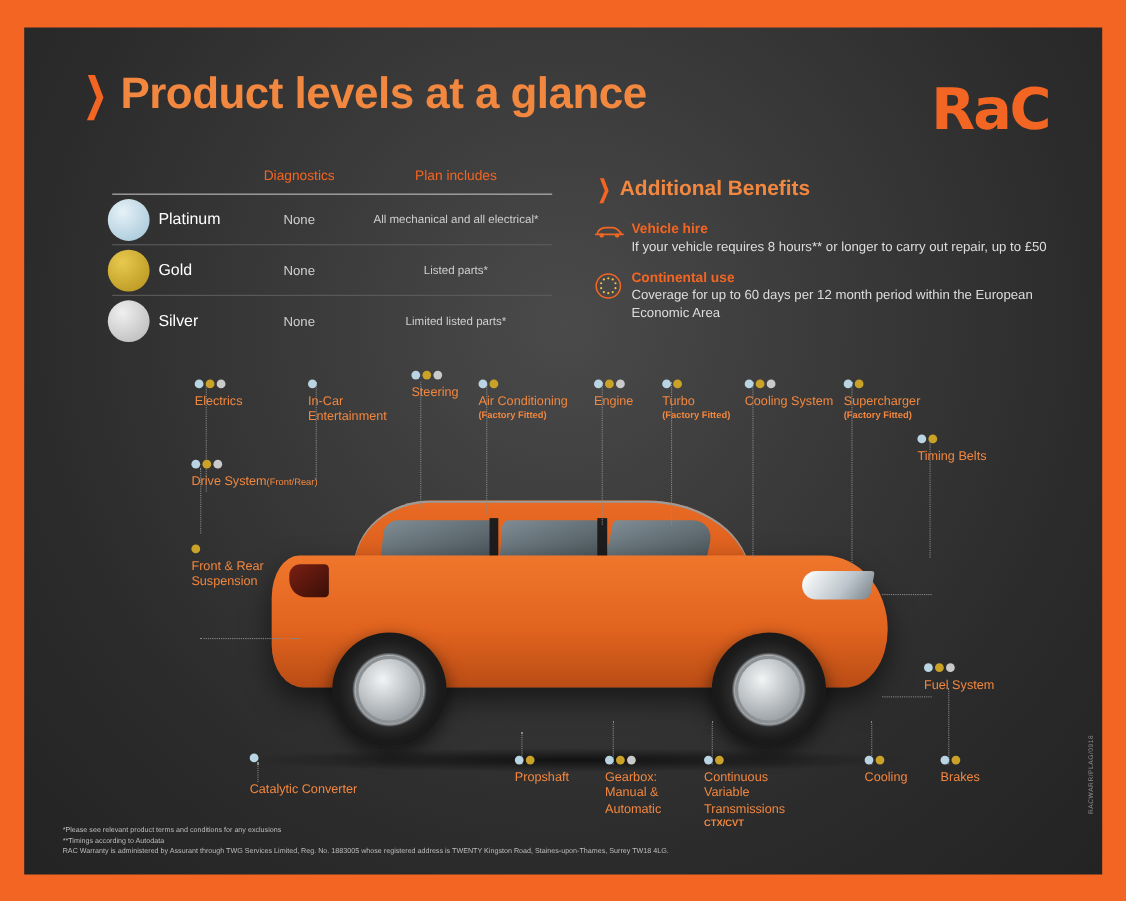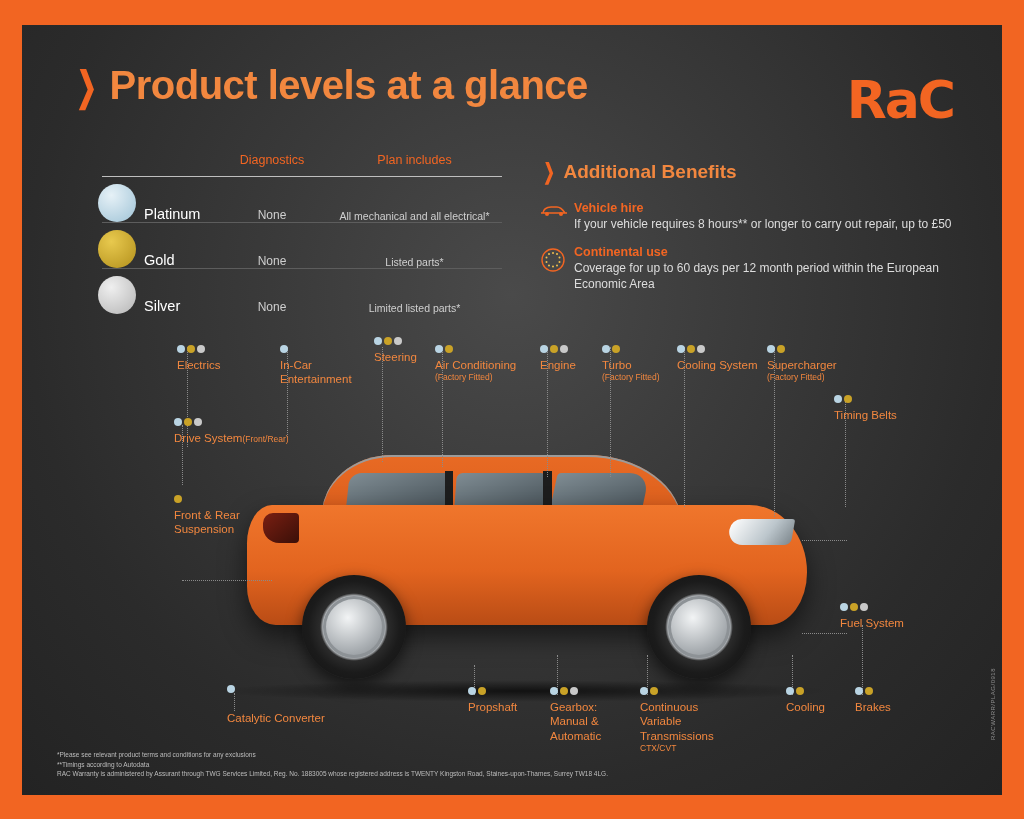--- a/index.html
+++ b/index.html
@@ -33,21 +33,21 @@
     font-family:"DejaVu Sans", sans-serif;
   }
 
   
   .table{position:absolute;left:80px;top:128px;width:400px;}
   .t-head{display:flex;color:#F26522;font-size:12.5px;padding-bottom:9px;}
   .t-head .c1{width:115px;}
   .t-head .c2{width:110px;text-align:center;}
   .t-head .c3{width:175px;text-align:center;}
   .t-row{
-    display:flex;align-items:flex-end;height:45px;
+    display:flex;align-items:center;height:45px;
     border-top:1px solid #5d5d5d;
   }
   .t-row.first{border-top:1px solid #bfbfbf;}
   .t-row .c1{width:115px;color:#fff;font-size:14.5px;padding-left:42px;box-sizing:border-box;}
   .t-row .c2{width:110px;text-align:center;color:#cfcfcf;font-size:12px;}
   .t-row .c3{width:175px;text-align:center;color:#cfcfcf;font-size:10.5px;}
   .dot{
     position:absolute;left:-4px;width:38px;height:38px;border-radius:50%;
   }
   .t-row{position:relative;}
@@ -111,21 +111,21 @@
     border-radius:10px 4px 4px 16px;
   }
   .shadow{
     position:absolute;left:190px;top:355px;width:620px;height:22px;
     background:radial-gradient(ellipse at 50% 50%, rgba(0,0,0,.65), rgba(0,0,0,0) 70%);
   }
 
   
   .cal{position:absolute;}
   .cal .lbl{color:#F2873F;font-size:11.5px;line-height:1.25;white-space:nowrap;}
-  .cal .lbl small{font-size:8.5px;display:block;}
+  .cal .lbl small{font-size:8.5px;display:block;font-weight:bold;}
   .cal .lbl .inl{font-size:8.5px;}
   .pips{display:flex;gap:2px;margin-bottom:5px;}
   .pip{width:8px;height:8px;border-radius:50%;display:inline-block;}
   .line{position:absolute;border-left:1px dotted #8a8a8a;}
   .hline{position:absolute;border-top:1px dotted #8a8a8a;}
 
   
   .foot{
     position:absolute;left:35px;bottom:16px;color:#bdbdbd;font-size:6.5px;line-height:1.5;
   }

